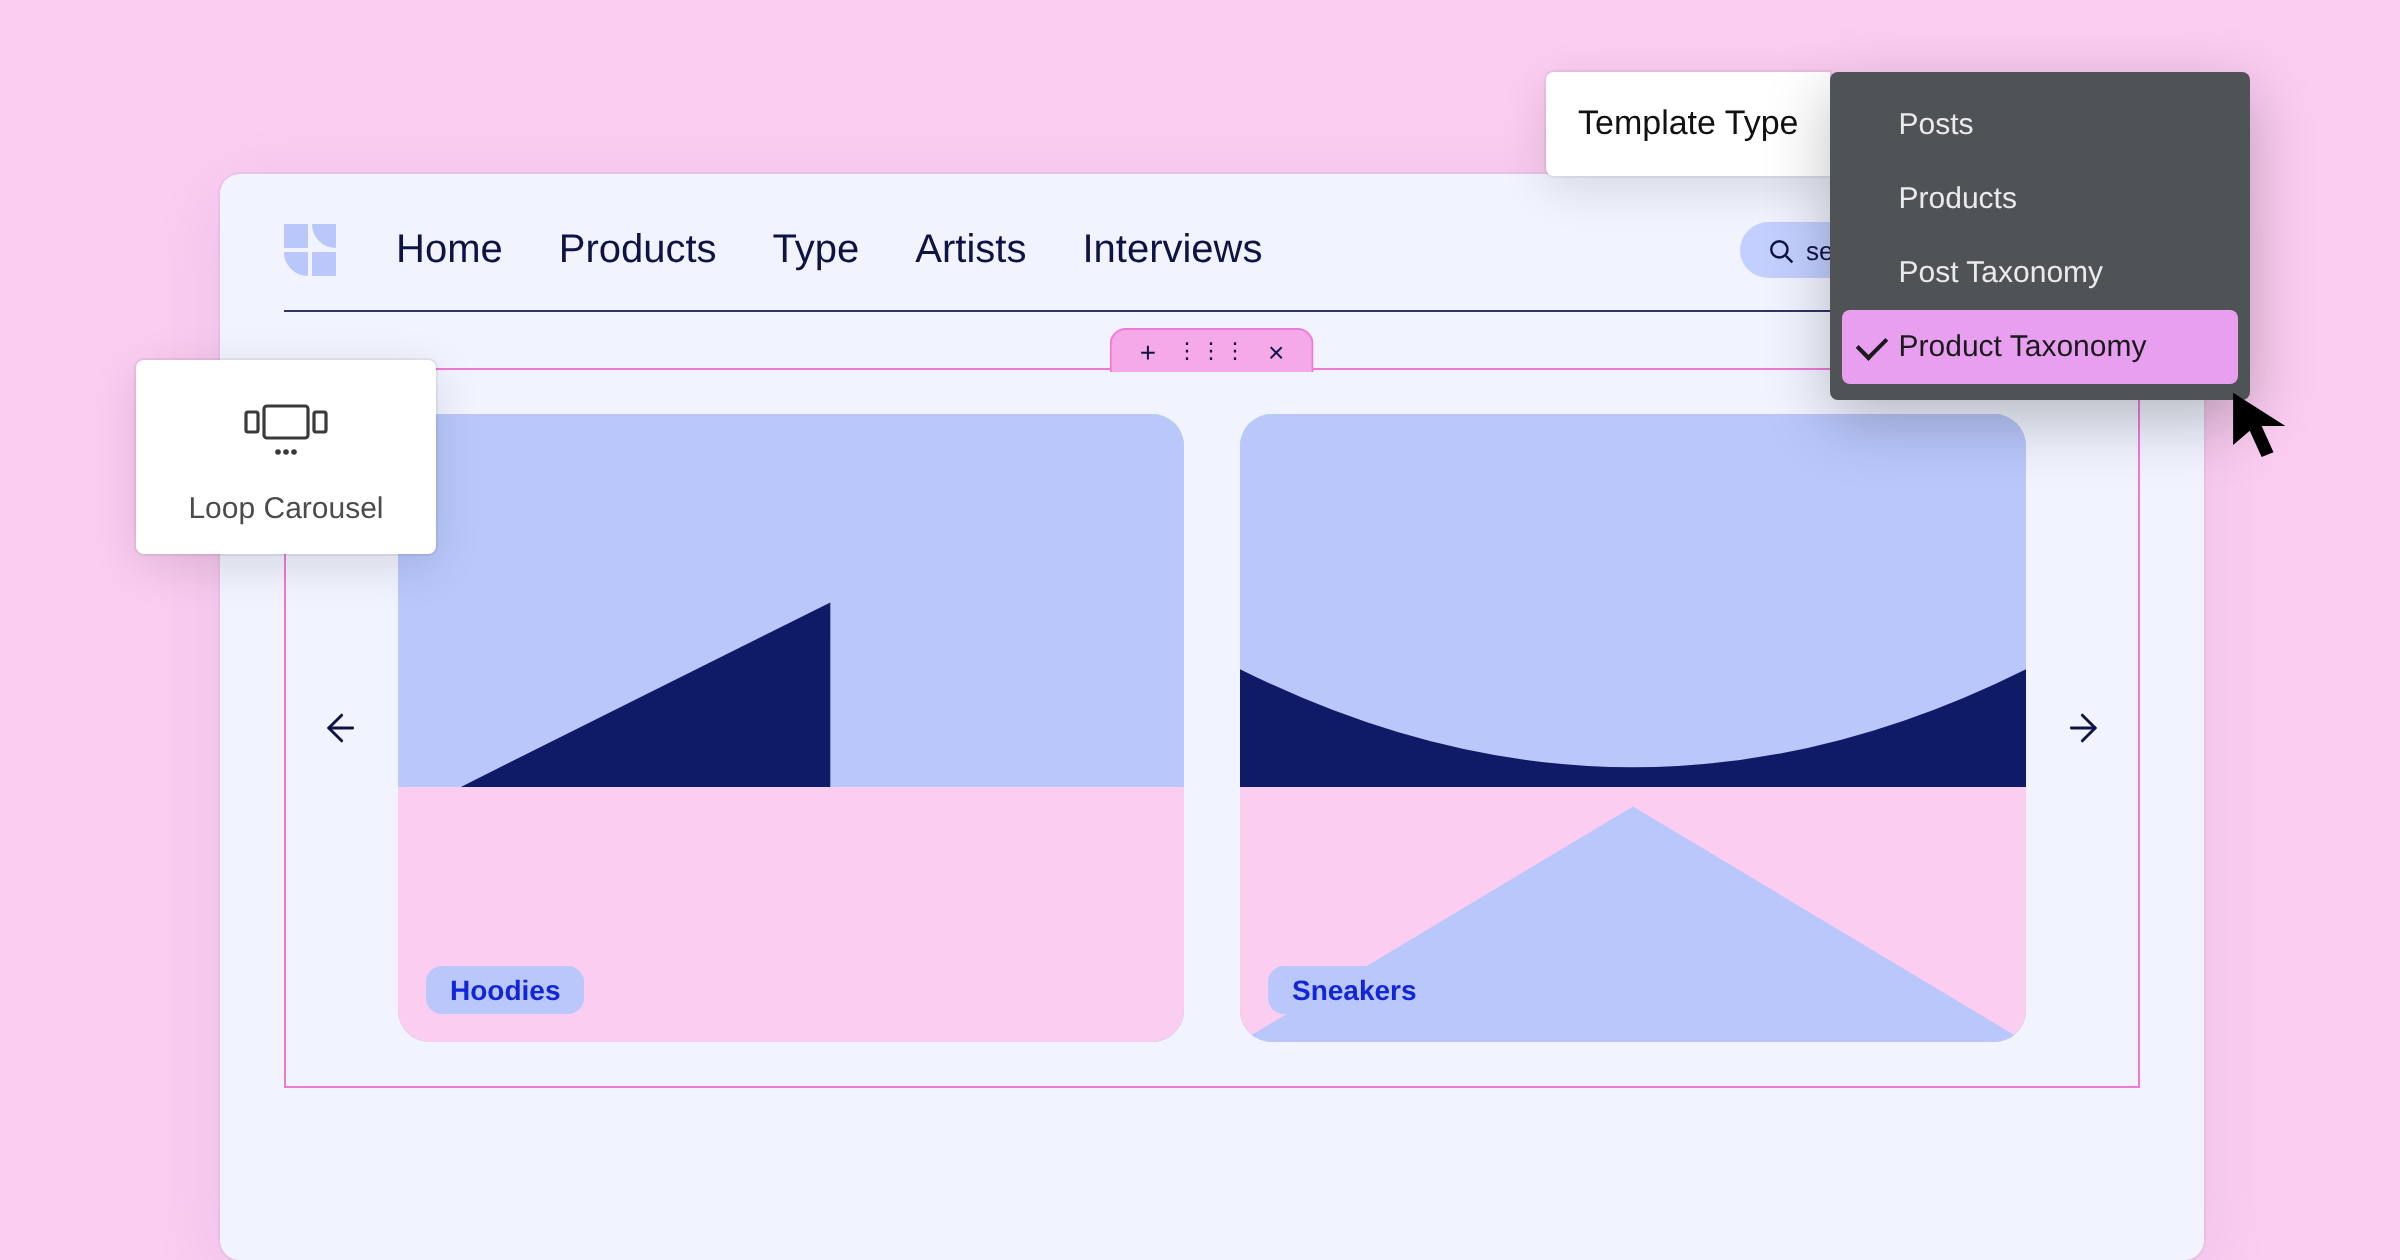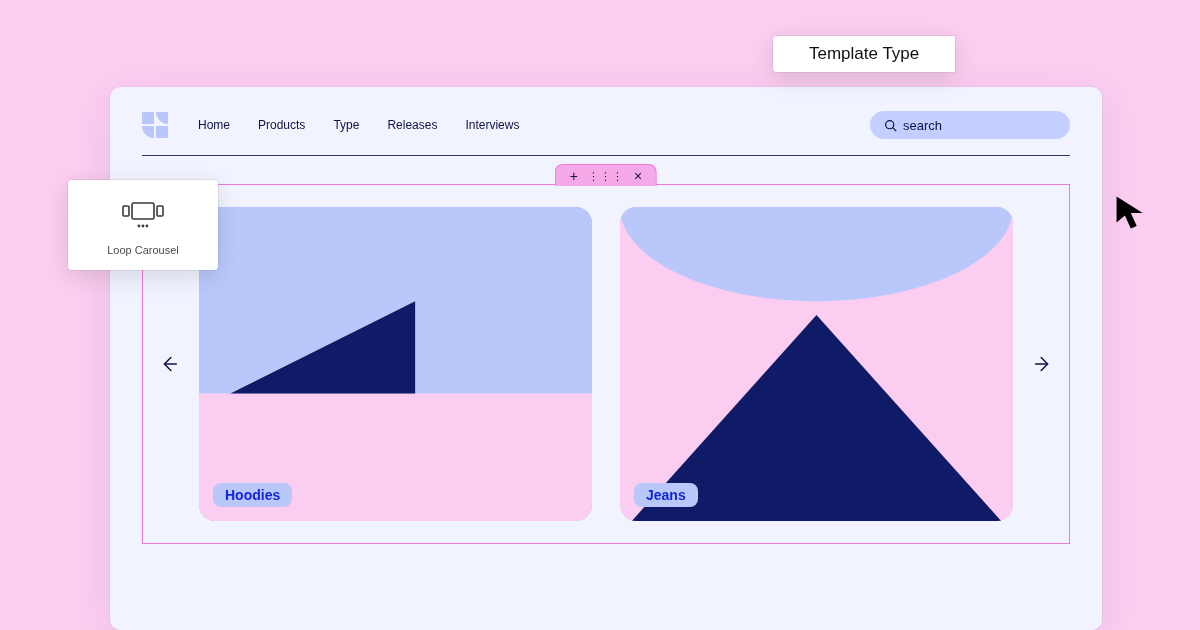--- a/index.html
+++ b/index.html
@@ -32,21 +32,21 @@
     gap: 30px;
     height: 32px;
   }
   .logo {
     width: 26px; height: 26px;
     display: inline-block;
   }
   .nav {
     display: flex;
     gap: 28px;
-    font-size: 12px;
+    font-size: 20px;
     color: #0e1344;
   }
   .nav span { cursor: pointer; }
   .search-box {
     margin-left: auto;
     background: #c3d0ff;
     border-radius: 16px;
     height: 28px;
     display: flex;
     align-items: center;
@@ -148,46 +148,46 @@
   .widget-card {
     position: absolute;
     left: 68px;
     top: 180px;
     width: 150px;
     background: #fff;
     border-radius: 4px;
     box-shadow: 0 6px 24px rgba(0,0,0,.12), 0 0 0 1px rgba(0,0,0,.06);
     padding: 20px 10px 14px;
     text-align: center;
-    font-size: 11px;
+    font-size: 15px;
     color: #4b4b4b;
     z-index: 20;
   }
   .widget-icon {
     margin-bottom: 12px;
     display:inline-block;
   }
 
   
   .tmpl {
     position: absolute;
     left: 773px;
     top: 36px;
     display: flex;
     align-items: flex-start;
     z-index: 25;
   }
   .tmpl-label {
     background: #fff;
-    padding: 14px 36px;
+    padding: 14px 16px;
     font-size: 17px;
     color: #111;
     border-radius: 4px 0 0 4px;
     box-shadow: 0 6px 24px rgba(0,0,0,.12), 0 0 0 1px rgba(0,0,0,.05);
-    height: 36px;
+    height: 52px;
     display:flex; align-items:center;
   }
   .tmpl-menu {
     background: #4f5355;
     color: #e9ebec;
     border-radius: 4px;
     padding: 8px 0;
     min-width: 210px;
     box-shadow: 0 10px 32px rgba(0,0,0,.25);
     font-size: 15px;
@@ -236,21 +236,21 @@
         <path d="M14 0 H26 V12 A12 12 0 0 1 14 0 Z" fill="#b9c7fb"></path>
         <path d="M0 14 H12 V26 A12 12 0 0 1 0 14 Z" fill="#b9c7fb"></path>
         <rect x="14" y="14" width="12" height="12" fill="#b9c7fb"></rect>
       </svg>
     </span>
 
     <nav class="nav">
       <span>Home</span>
       <span>Products</span>
       <span>Type</span>
-      <span>Releases</span>
+      <span>Artists</span>
       <span>Interviews</span>
     </nav>
 
     <div class="search-box">
       <svg class="mag" viewBox="0 0 16 16">
         <circle cx="7" cy="7" r="5" fill="none" stroke="#0e1344" stroke-width="1.5"></circle>
         <line x1="11" y1="11" x2="15" y2="15" stroke="#0e1344" stroke-width="1.5"></line>
       </svg>
       <span>search</span>
     </div>
@@ -279,30 +279,31 @@
 
         <div class="card">
           <svg class="art" viewBox="0 0 100 160" preserveAspectRatio="none">
             <rect width="100" height="160" fill="#b9c7fb"></rect>
             <rect y="95" width="100" height="65" fill="#fbcdf1"></rect>
             <polygon points="8,95 55,48 55,95" fill="#0f1b66"></polygon>
           </svg>
           <span class="pill">Hoodies</span>
         </div>
 
-
-
         <div class="card">
           <svg class="art" viewBox="0 0 100 160" preserveAspectRatio="none">
-            <rect width="100" height="160" fill="#fbcdf1"></rect>
-            <path d="M0 0 A50 48 0 0 0 100 0 Z" fill="#b9c7fb"></path>
-            <polygon points="3,160 50,55 97,160" fill="#0f1b66"></polygon>
+            <rect width="100" height="160" fill="#b9c7fb"></rect>
+            <rect y="95" width="100" height="65" fill="#fbcdf1"></rect>
+            <path d="M0 65 Q50 115 100 65 L100 95 L0 95 Z" fill="#0f1b66"></path>
+            <polygon points="0,160 50,100 100,160" fill="#b9c7fb"></polygon>
           </svg>
-          <span class="pill">Jeans</span>
+          <span class="pill">Sneakers</span>
         </div>
+
+
 
       </div>
 
       <div class="arrow-btn">
         <svg viewBox="0 0 24 24" width="22" height="22">
             <path d="M10 5l7 7-7 7" fill="none" stroke="#0e1344" stroke-width="1.6" stroke-linecap="round" stroke-linejoin="round"></path>
             <line x1="17" y1="12" x2="4" y2="12" stroke="#0e1344" stroke-width="1.6" stroke-linecap="round"></line>
           </svg>
       </div>
 
@@ -319,17 +320,23 @@
       <circle cx="18" cy="26" r="1.4" fill="#3a3a3a"></circle>
       <circle cx="22" cy="26" r="1.4" fill="#3a3a3a"></circle>
       <circle cx="26" cy="26" r="1.4" fill="#3a3a3a"></circle>
     </svg>
   </span>
   <div>Loop Carousel</div>
 </div>
 
 <div class="tmpl">
   <div class="tmpl-label">Template Type</div>
+  <div class="tmpl-menu">
+    <div class="tmpl-item">Posts</div>
+    <div class="tmpl-item">Products</div>
+    <div class="tmpl-item">Post Taxonomy</div>
+    <div class="tmpl-item selected">Product Taxonomy</div>
+  </div>
 </div>
 
 <svg class="cursor" viewBox="0 0 32 32">
   <polygon points="3,2 3,24 10,18 15,29 20,27 15,16 25,16" fill="#000"></polygon>
 </svg>
 
 </body></html>

